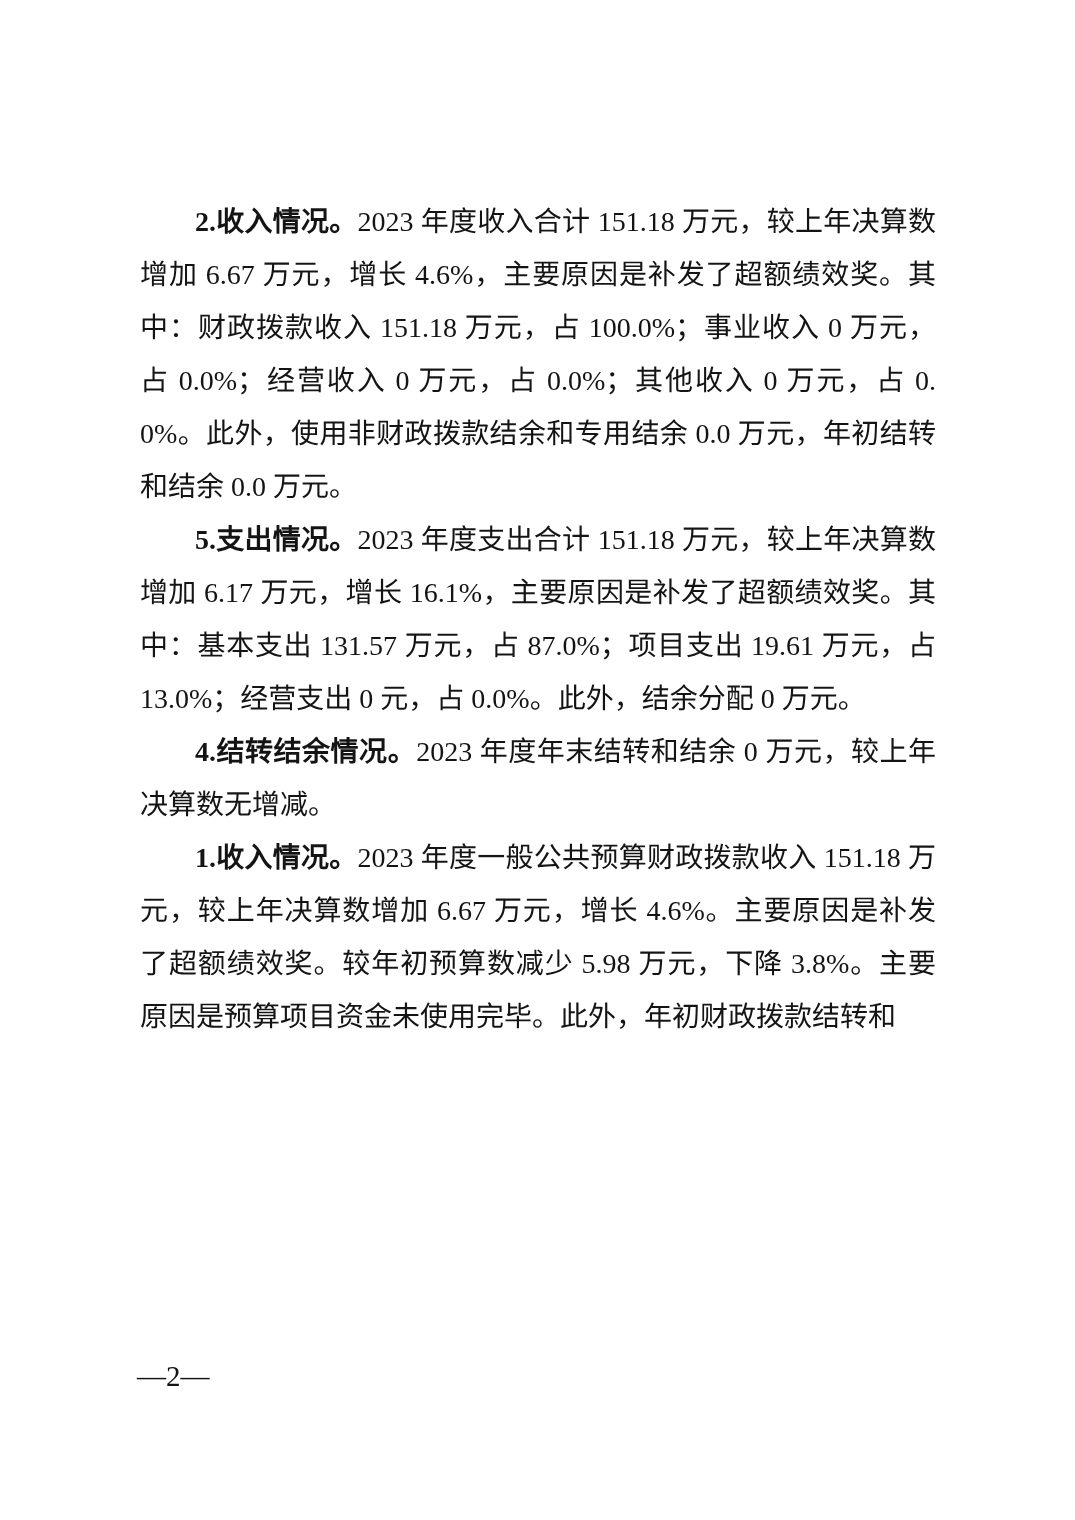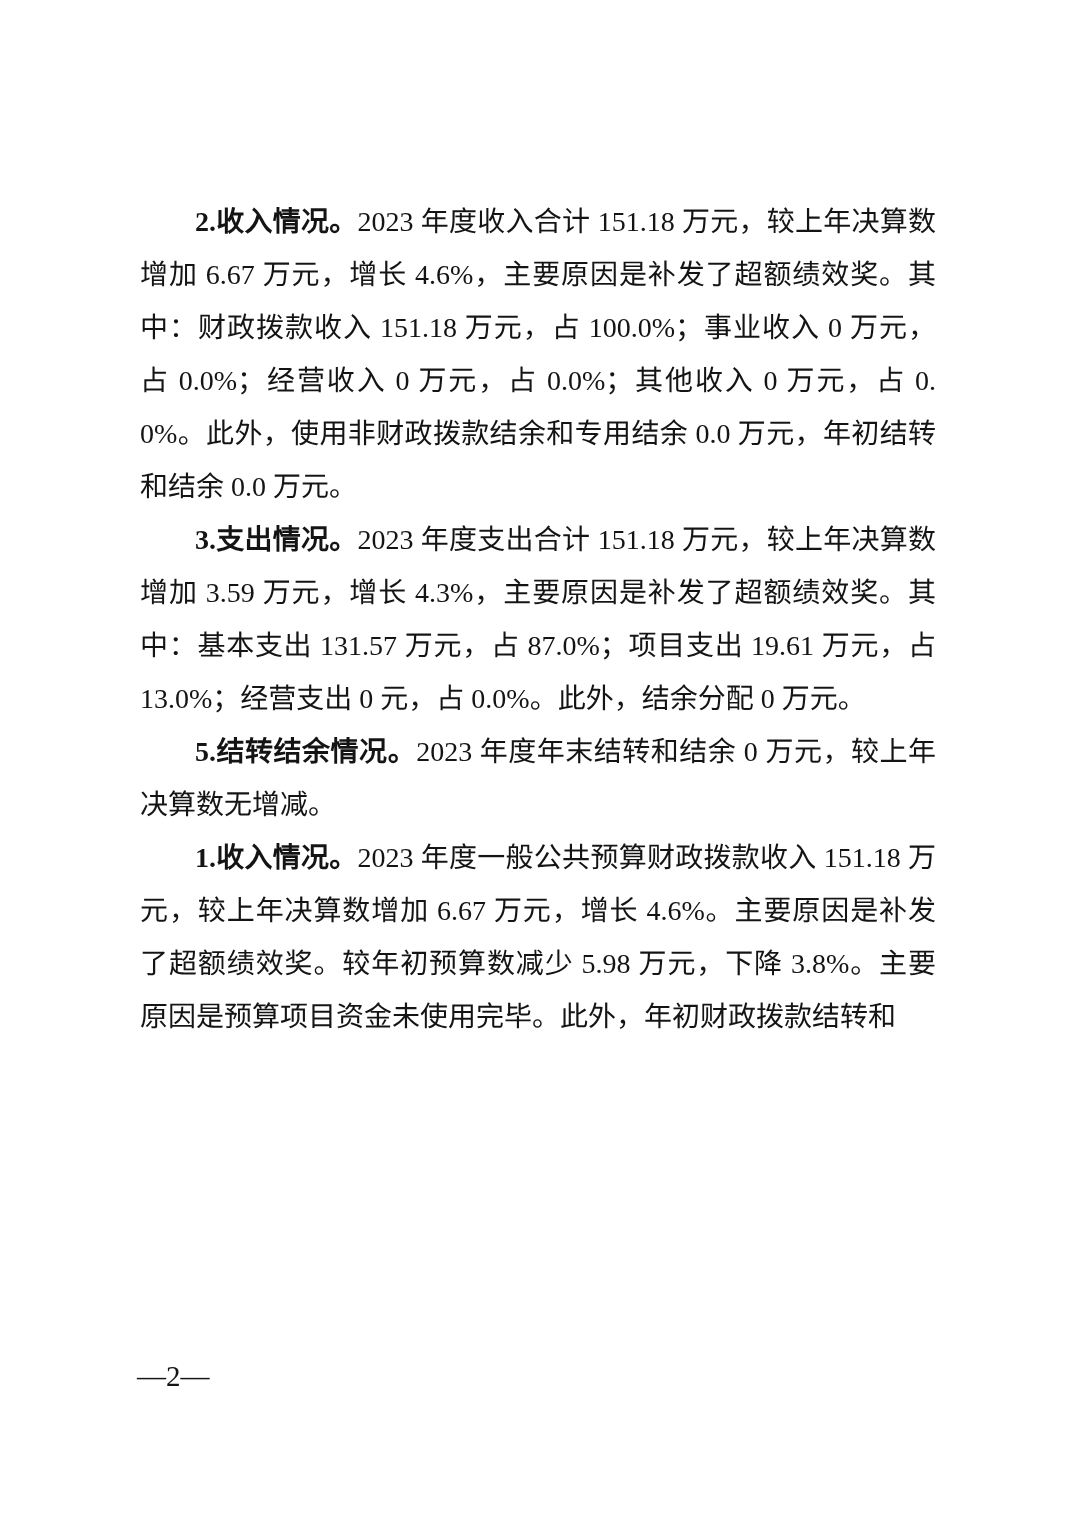--- a/index.html
+++ b/index.html
@@ -51,23 +51,23 @@
 </style>
 </head>
 <body>
 
 <div class="page">
 
   <main class="text-block">
 
     <p class="para"><span class="lead">2.收入情况。</span><span>2023 年度收入合计 151.18 万元，较上年决算数增加 6.67 万元，增长 4.6%，主要原因是补发了超额绩效奖。其中：财政拨款收入 151.18 万元，占 100.0%；事业收入 0 万元，占 0.0%；经营收入 0 万元，占 0.0%；其他收入 0 万元，占 0.0%。此外，使用非财政拨款结余和专用结余 0.0 万元，年初结转和结余 0.0 万元。</span></p>
 
-    <p class="para"><span class="lead">3.支出情况。</span><span>2023 年度支出合计 151.18 万元，较上年决算数增加 3.59 万元，增长 4.3%，主要原因是补发了超额绩效奖。其中：基本支出 131.57 万元，占 87.0%；项目支出 19.61 万元，占 13.0%；经营支出 0 元，占 0.0%。此外，结余分配 0 万元。</span></p>
+    <p class="para"><span class="lead">5.支出情况。</span><span>2023 年度支出合计 151.18 万元，较上年决算数增加 6.17 万元，增长 16.1%，主要原因是补发了超额绩效奖。其中：基本支出 131.57 万元，占 87.0%；项目支出 19.61 万元，占 13.0%；经营支出 0 元，占 0.0%。此外，结余分配 0 万元。</span></p>
 
-    <p class="para"><span class="lead">5.结转结余情况。</span><span>2023 年度年末结转和结余 0 万元，较上年决算数无增减。</span></p>
+    <p class="para"><span class="lead">4.结转结余情况。</span><span>2023 年度年末结转和结余 0 万元，较上年决算数无增减。</span></p>
 
 
 
 
     <p class="para"><span class="lead">1.收入情况。</span><span>2023 年度一般公共预算财政拨款收入 151.18 万元，较上年决算数增加 6.67 万元，增长 4.6%。主要原因是补发了超额绩效奖。较年初预算数减少 5.98 万元，下降 3.8%。主要原因是预算项目资金未使用完毕。此外，年初财政拨款结转和</span></p>
 
   </main>
 
   <footer class="page-footer">
     <span>—2—</span>

